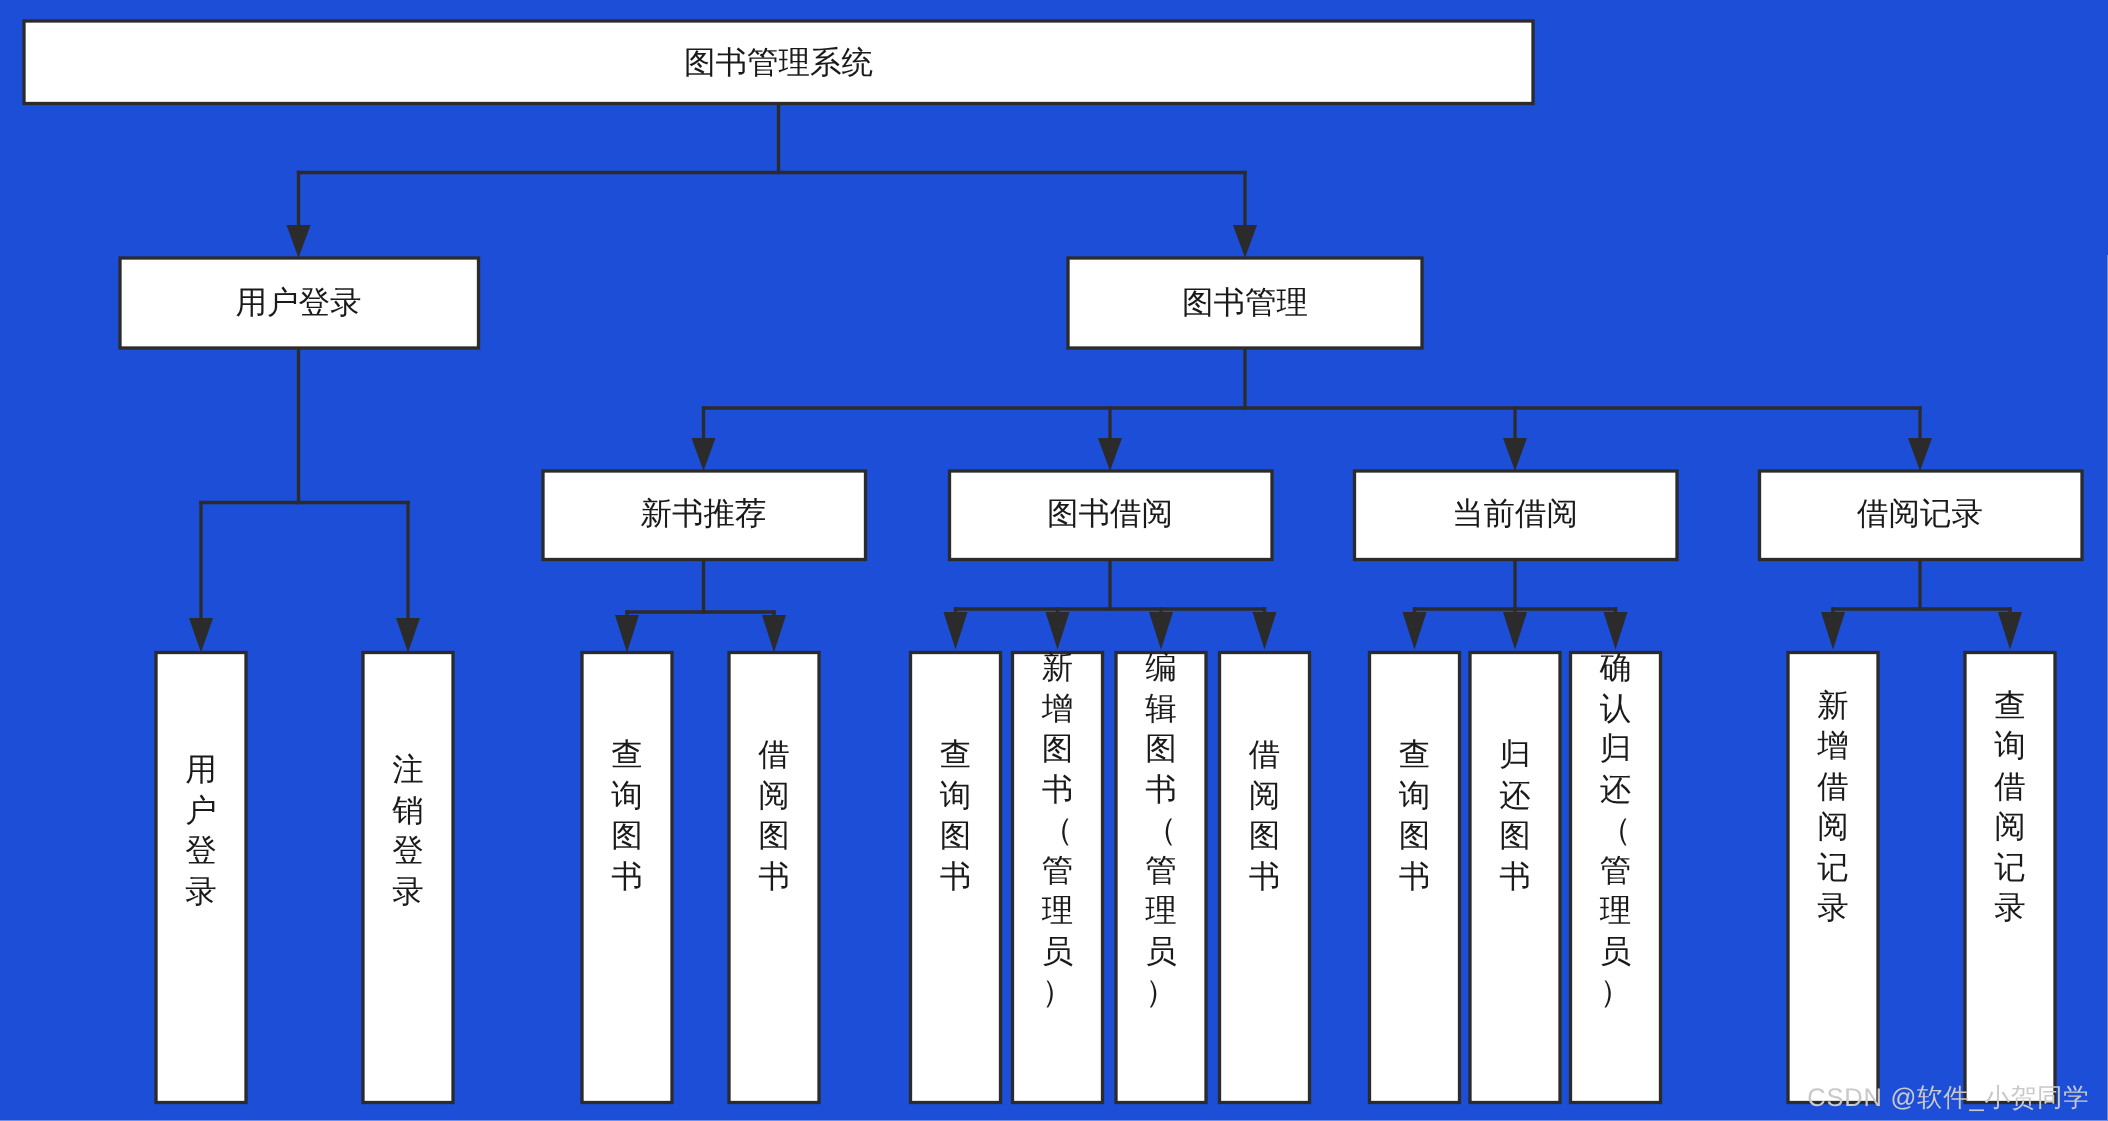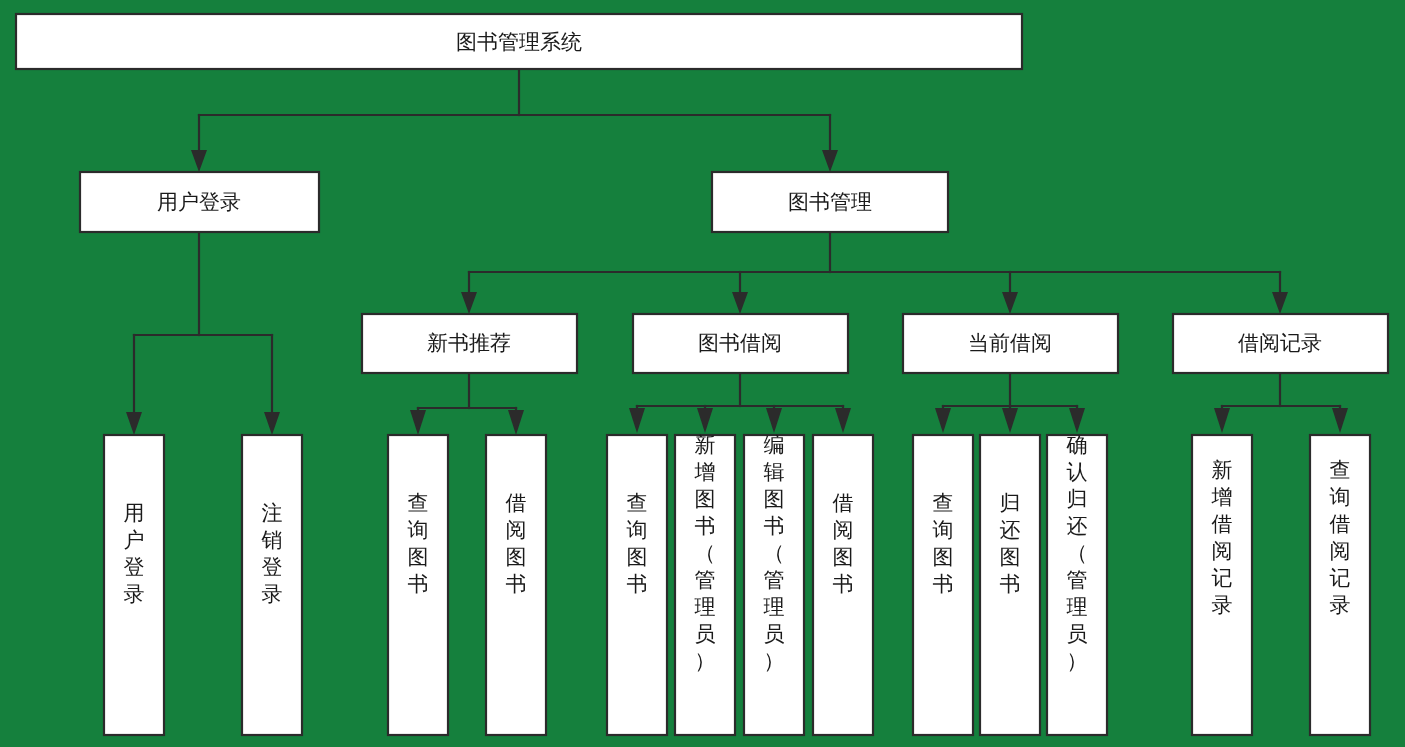--- a/index.html
+++ b/index.html
@@ -10,21 +10,21 @@
   body {
     width: 1405px;
     height: 747px;
     font-family: "Liberation Sans", sans-serif;
     overflow: hidden;
   }
   #diagram-root {
     position: relative;
     width: 1405px;
     height: 747px;
-    background: #15803d;
+    background: #1d4ed8;
   }
   svg.diagram-canvas {
     position: absolute;
     left: 0;
     top: 0;
     width: 1405px;
     height: 747px;
   }
   .node-box {
     fill: #ffffff;
@@ -233,14 +233,15 @@
       <rect class="node-box" x="1192" y="435" width="60" height="300"></rect>
       <text class="node-label-v" x="1222" y="477"><tspan x="1222" dy="0">新</tspan><tspan x="1222" dy="27">增</tspan><tspan x="1222" dy="27">借</tspan><tspan x="1222" dy="27">阅</tspan><tspan x="1222" dy="27">记</tspan><tspan x="1222" dy="27">录</tspan></text>
     </g>
     <g>
       <rect class="node-box" x="1310" y="435" width="60" height="300"></rect>
       <text class="node-label-v" x="1340" y="477"><tspan x="1340" dy="0">查</tspan><tspan x="1340" dy="27">询</tspan><tspan x="1340" dy="27">借</tspan><tspan x="1340" dy="27">阅</tspan><tspan x="1340" dy="27">记</tspan><tspan x="1340" dy="27">录</tspan></text>
     </g>
 
   </svg>
 
+  <div class="watermark">CSDN @软件_小贺同学</div>
 
 </div>
 
 </body></html>

